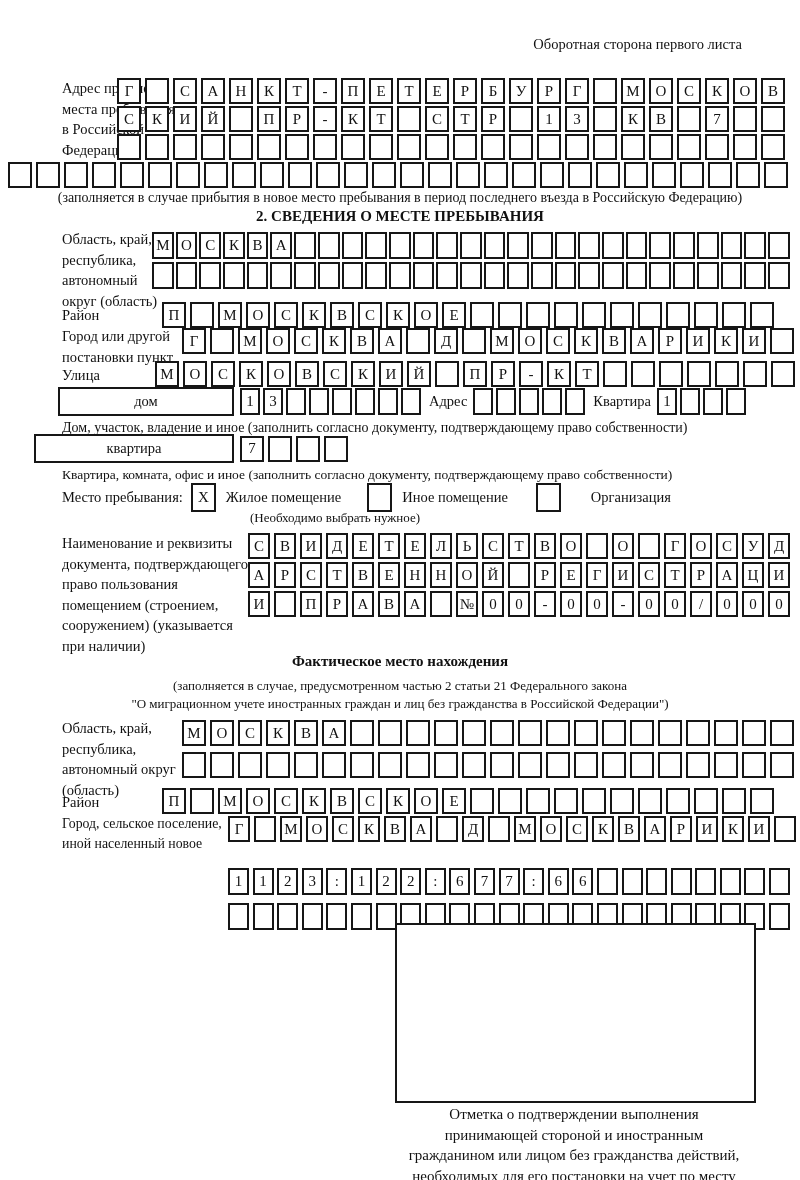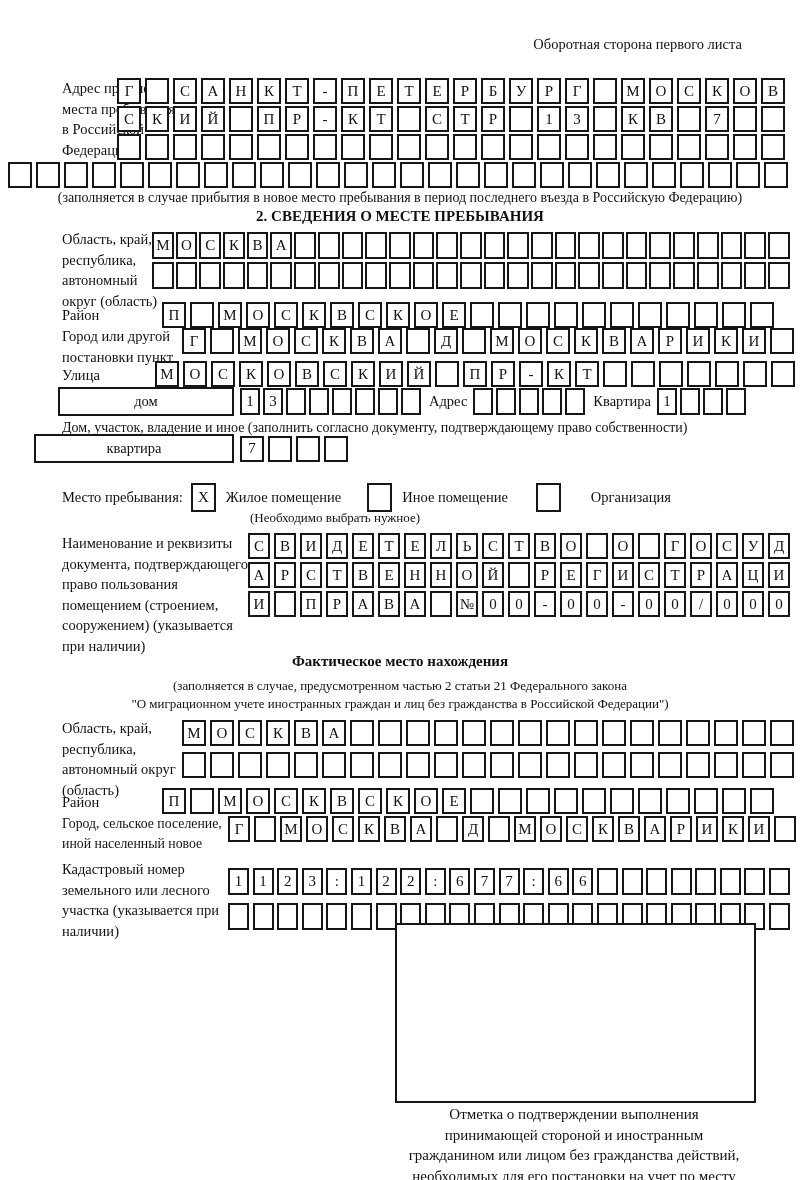--- a/index.html
+++ b/index.html
@@ -326,20 +326,21 @@
 
   <div class="flexline" style="top:418px;left:34px">
     <span class="bigbox" style="width:200px">квартира</span>
     <span class="cells" style="margin-left:6px">
         <span class="cell">7</span>
         <span class="cell"></span>
         <span class="cell"></span>
         <span class="cell"></span>
       </span>
   </div>
+  <div class="cap" style="top:451px;left:62px;font-size:13.5px">Квартира, комната, офис и иное (заполнить согласно документу, подтверждающему право собственности)</div>
 
   <div class="flexline" style="top:467px;left:62px">
     <span class="slbl">Место пребывания:</span>
     <span class="chk" style="margin-left:8px">X</span>
     <span class="slbl" style="margin-left:10px">Жилое помещение</span>
     <span class="chk" style="margin-left:26px"></span>
     <span class="slbl" style="margin-left:10px">Иное помещение</span>
     <span class="chk" style="margin-left:28px"></span>
     <span class="slbl" style="margin-left:30px">Организация</span>
   </div>
@@ -515,21 +516,20 @@
       <span class="cell">К</span>
       <span class="cell">В</span>
       <span class="cell">А</span>
       <span class="cell">Р</span>
       <span class="cell">И</span>
       <span class="cell">К</span>
       <span class="cell">И</span>
       <span class="cell"></span>
     </div>
 
-  <div class="lbl" style="top:843px;left:62px;width:178px">Кадастровый номер земельного или лесного участка (указывается при наличии)</div>
   <div class="cells cad abs" style="top:852px;left:228px">
       <span class="cell">1</span>
       <span class="cell">1</span>
       <span class="cell">2</span>
       <span class="cell">3</span>
       <span class="cell">:</span>
       <span class="cell">1</span>
       <span class="cell">2</span>
       <span class="cell">2</span>
       <span class="cell">:</span>

